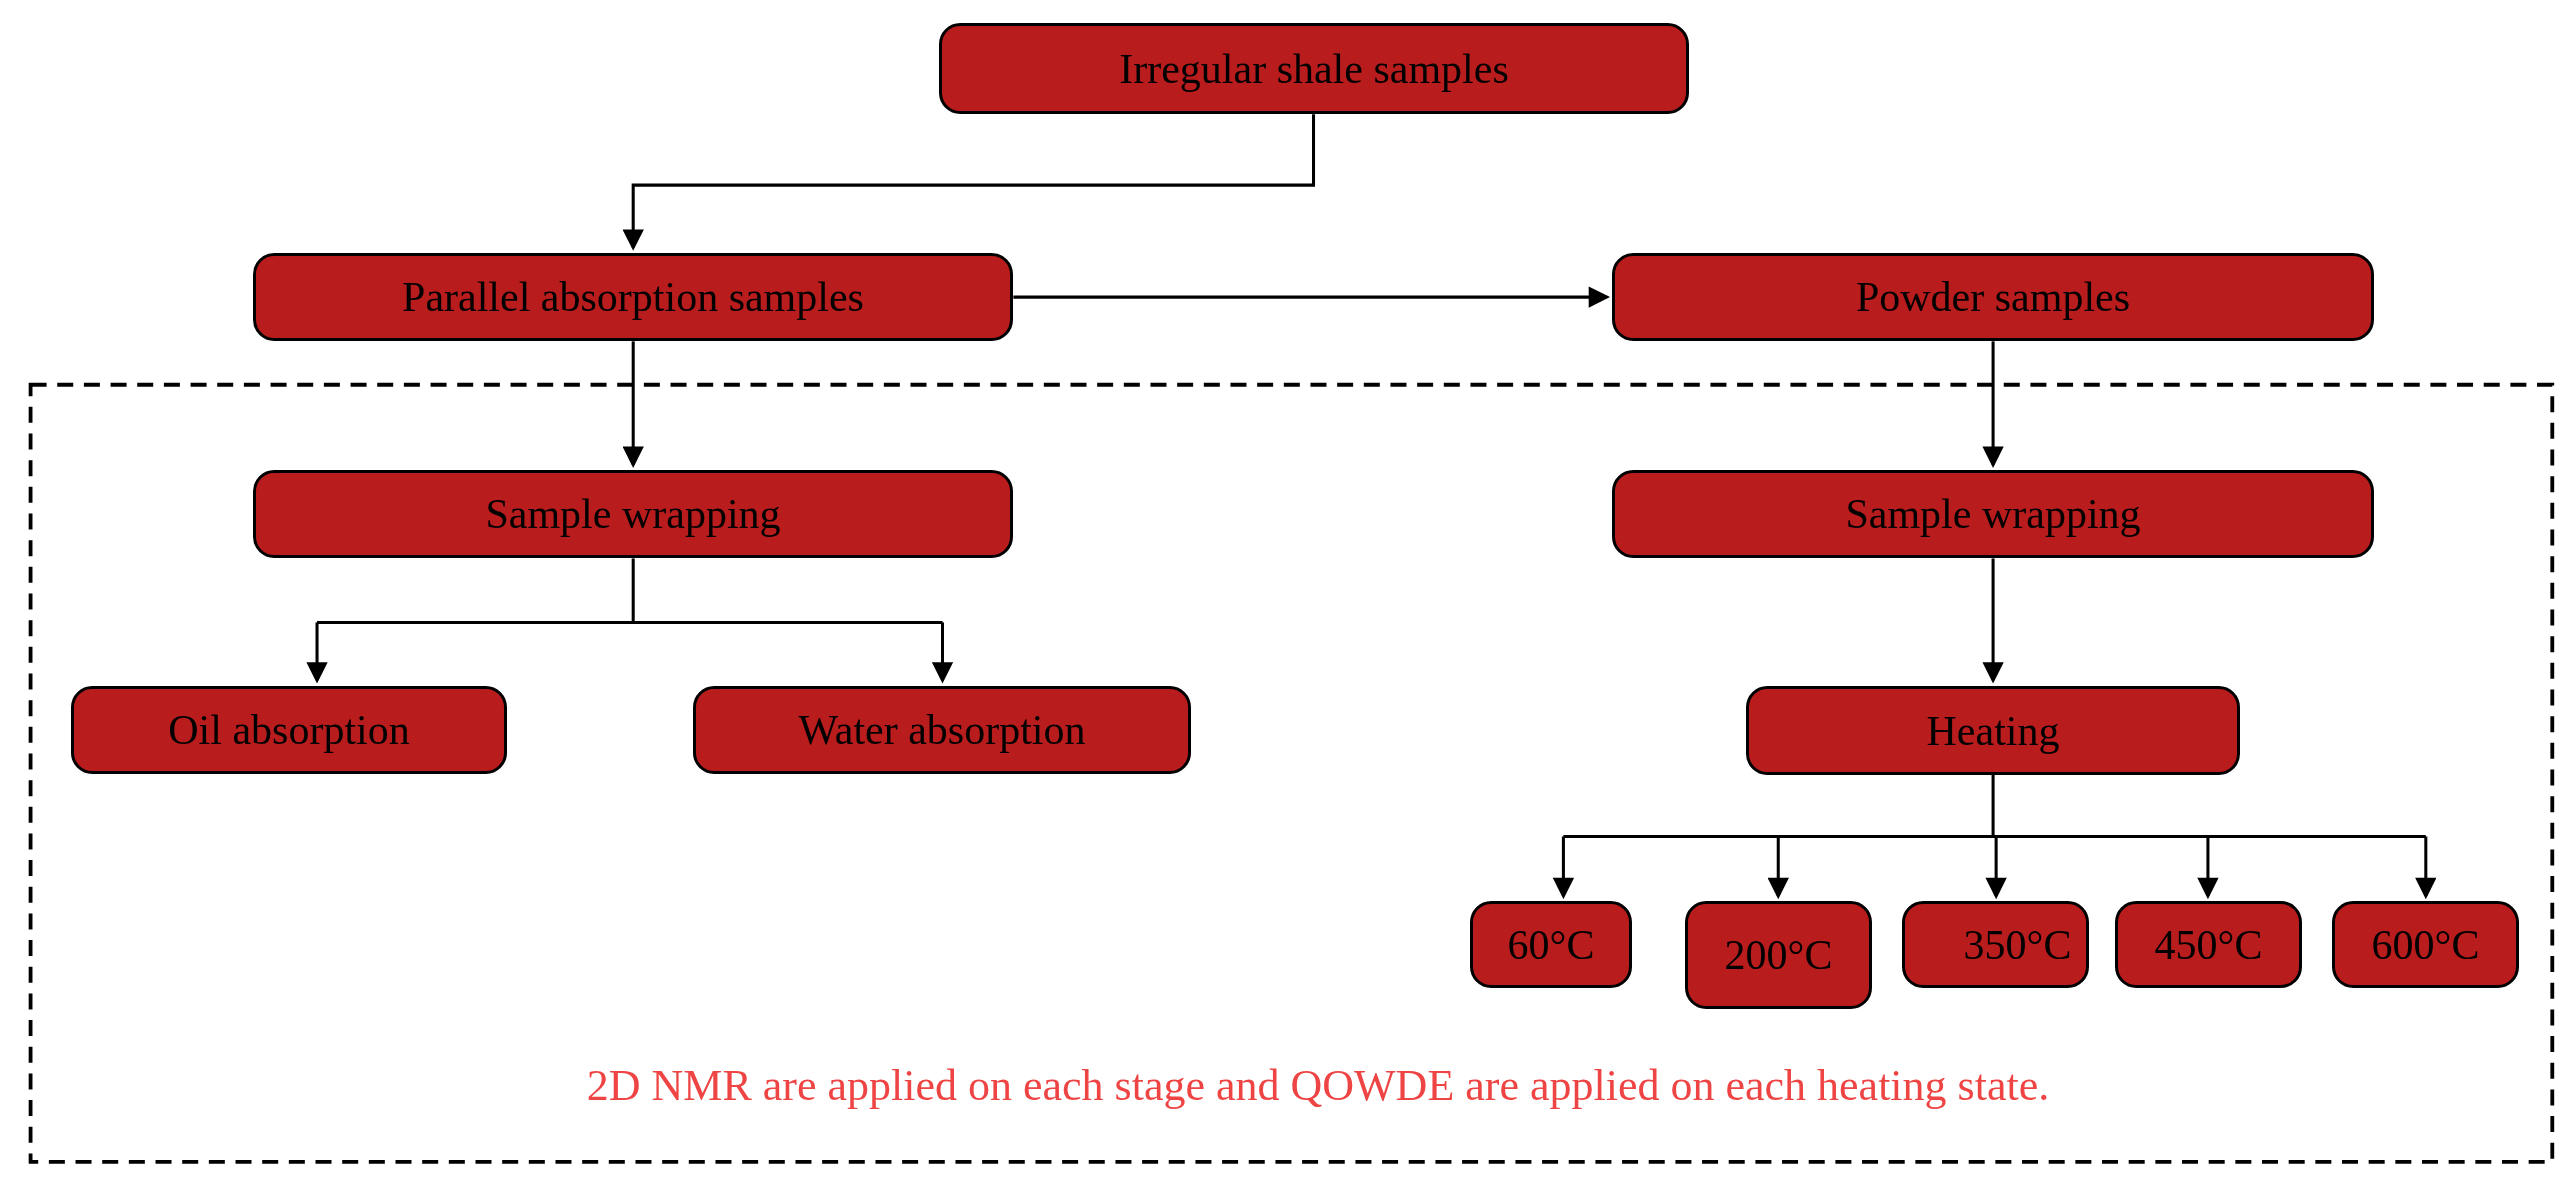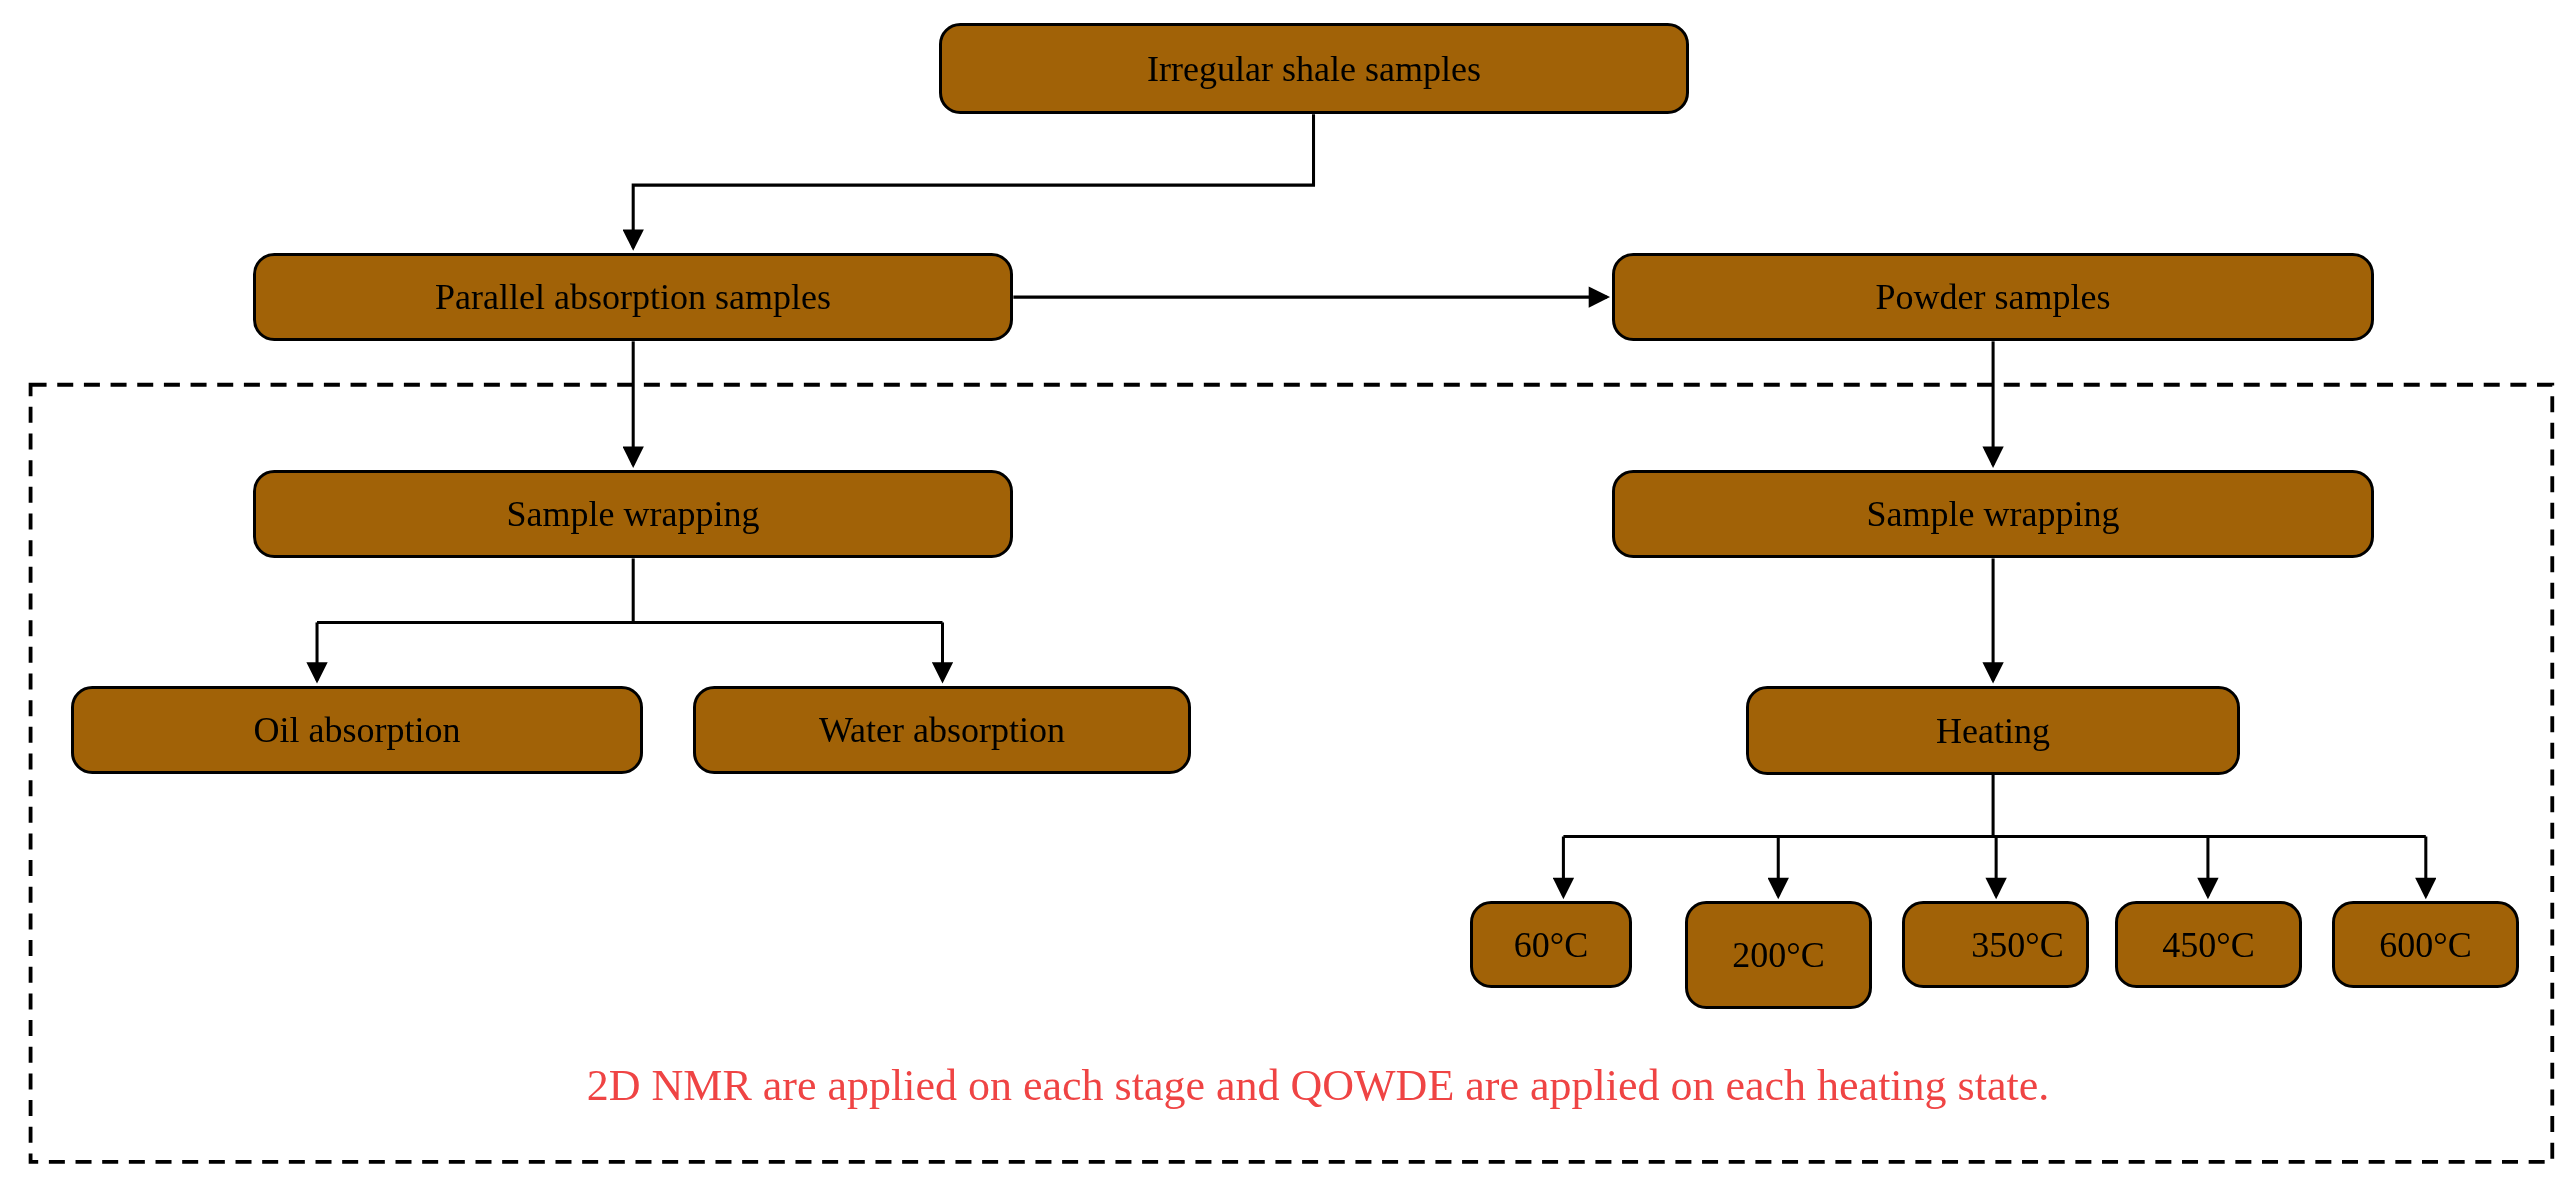--- a/index.html
+++ b/index.html
@@ -30,36 +30,36 @@
   }
   svg.wires rect.dashed {
     stroke: #000000;
     stroke-width: 5;
     fill: none;
     stroke-dasharray: 21 14;
   }
   .node {
     position: absolute;
     box-sizing: border-box;
-    background: #a16207;
+    background: #b91c1c;
     border: 3.8px solid #000000;
     border-radius: 21.3px;
     display: flex;
     align-items: center;
     justify-content: center;
-    font-size: 36px;
+    font-size: 42px;
     line-height: 1;
     white-space: nowrap;
   }
   #n-irregular  { left: 939px; top: 23px;   width: 750px;  height: 91px; }
   #n-parallel   { left: 253px;  top: 253px;  width: 760px;  height: 88px; }
   #n-powder     { left: 1612px; top: 253px;  width: 762px; height: 88px; }
   #n-wrap-left  { left: 253px;  top: 470px;  width: 760px;  height: 88px; }
   #n-wrap-right { left: 1612px; top: 470px;  width: 762px; height: 88px; }
-  #n-oil        { left: 71px;   top: 686px;  width: 572px;  height: 88px; font-family: Liberation Serif, serif; }
+  #n-oil        { left: 71px;   top: 686px;  width: 436px;  height: 88px; font-family: Liberation Serif, serif; }
   #n-water      { left: 693px;  top: 686px;  width: 498px;  height: 88px; }
   #n-heating    { left: 1746px; top: 686px;  width: 494px;  height: 89px; }
   #n-t60        { left: 1470px; top: 901px; width: 162px;  height: 87px; }
   #n-t200       { left: 1685px; top: 901px; width: 187px;  height: 108px; }
   #n-t350       { left: 1902px; top: 901px; width: 187px;  height: 87px; padding-left: 44px; }
   #n-t450       { left: 2115px; top: 901px; width: 187px;  height: 87px; }
   #n-t600       { left: 2332px; top: 901px; width: 187px;  height: 87px; }
   .note {
     position: absolute;
     left: 1318px;

